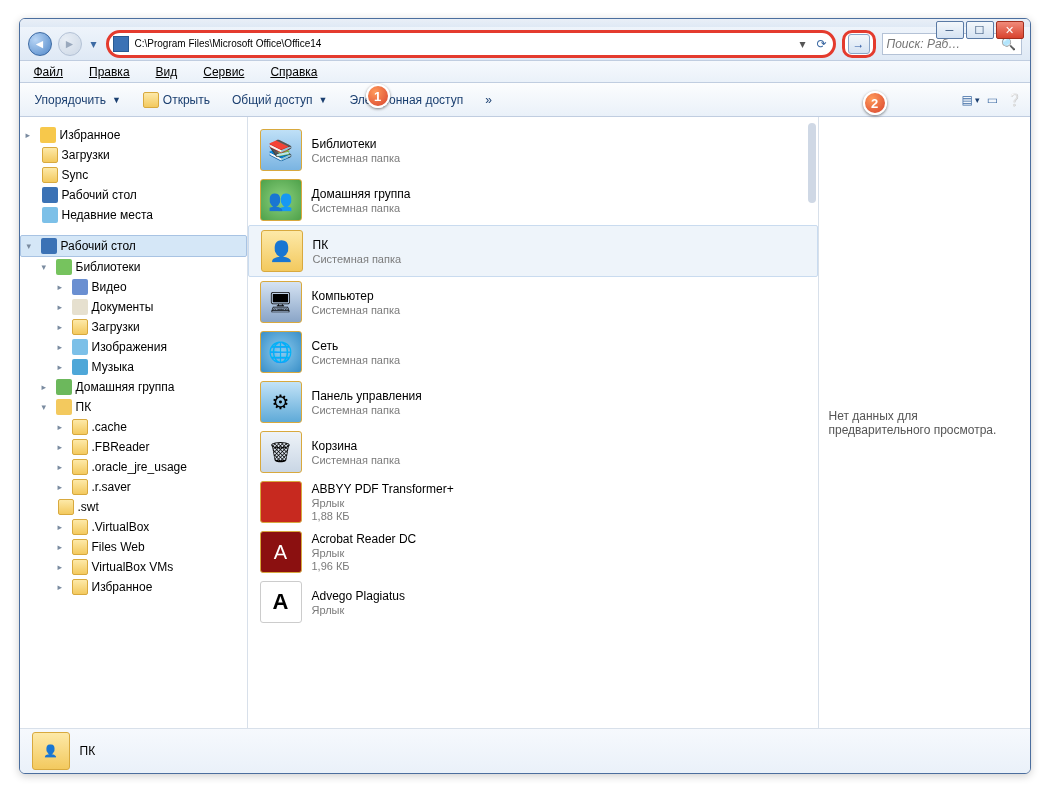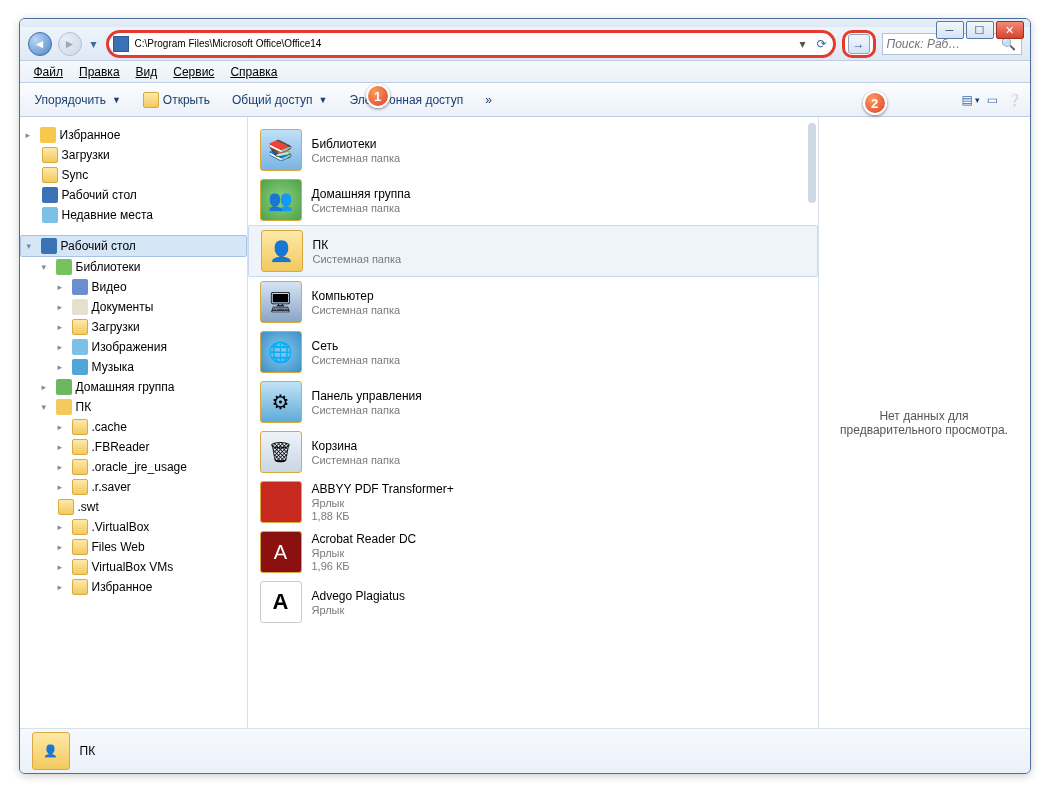--- a/index.html
+++ b/index.html
@@ -17,21 +17,21 @@
 .addr-icon{width:16px;height:16px;margin:0 4px;background:#3b72b5;border:1px solid #285a93}
 .addr-input{flex:1;border:none;outline:none;height:20px;font-size:10px;padding:0 2px}
 .addr-drop{width:16px;text-align:center;color:#555;cursor:pointer}
 .refresh-btn{width:22px;height:22px;display:flex;align-items:center;justify-content:center;color:#3d6aa3;cursor:pointer}
 .go-wrap{border:3px solid #e43b2e;border-radius:10px;width:34px;height:28px;display:flex;align-items:center;justify-content:center;background:#fff}
 .go-btn{width:22px;height:20px;background:linear-gradient(#f3f7fb,#d5e3f3);border:1px solid #8aa5c7;border-radius:3px;display:flex;align-items:center;justify-content:center;color:#2854a0;font-size:12px;cursor:pointer}
 .badge{position:absolute;width:24px;height:24px;border-radius:50%;background:radial-gradient(circle at 35% 30%,#ff9a5a,#d8432e);border:2px solid #fff;box-shadow:0 1px 3px rgba(0,0,0,.5);color:#fff;display:flex;align-items:center;justify-content:center;font-weight:bold;font-size:13px}
 .search-box{width:140px;height:22px;border:1px solid #b4c2d6;background:#fff;display:flex;align-items:center;padding:0 4px}
 .search-input{flex:1;border:none;outline:none;font-style:italic;color:#404040;width:90px}
 .search-icon{color:#3d6aa3;cursor:pointer}
-.menu-bar{height:22px;display:flex;align-items:center;gap:0;padding:0 6px;background:linear-gradient(#f6f9fd,#eaf1f9);border-bottom:1px solid #c0cde0}
+.menu-bar{height:22px;display:flex;align-items:center;gap:10px;padding:0 6px;background:linear-gradient(#f6f9fd,#eaf1f9);border-bottom:1px solid #c0cde0}
 .menu-item{padding:2px 8px;cursor:pointer}
 .menu-item u{text-decoration:underline}
 .toolbar{height:34px;display:flex;align-items:center;gap:4px;padding:0 6px;background:linear-gradient(#fcfdfe,#eaf1f9);border-bottom:1px solid #c0cde0}
 .tool-btn{padding:4px 8px;display:flex;align-items:center;gap:4px;cursor:pointer;border:1px solid transparent;border-radius:2px;color:#1b3f70}
 .tool-drop{font-size:9px;color:#1b3f70;margin-left:2px}
 .tool-spacer{flex:1}
 .tool-icon{width:18px;height:18px;display:flex;align-items:center;justify-content:center;border:1px solid transparent;cursor:pointer;color:#3d6aa3}
 .body{flex:1;display:flex;overflow:hidden}
 .sidebar{width:228px;border-right:1px solid #d8e0ea;overflow-y:auto;padding:8px 0;background:#fff}
 .tree-item{display:flex;align-items:center;gap:4px;padding:2px 6px;cursor:pointer;white-space:nowrap}
@@ -60,21 +60,21 @@
 .item-icon.net{background:radial-gradient(circle,#8bcbef,#3a8fc7)}
 .item-icon.ctrl{background:linear-gradient(#c3e3f7,#5faad8)}
 .item-icon.trash{background:linear-gradient(#eef3f8,#c9d6e5)}
 .item-icon.red{background:#c7291f;color:#fff}
 .item-icon.dred{background:#8b1010;color:#fff}
 .item-icon.white{background:#fff;border:1px solid #ccc;color:#000;font-weight:bold;font-size:22px}
 .item-text{display:flex;flex-direction:column;gap:1px}
 .item-name{font-size:12px}
 .item-sub{font-size:11px;color:#7b7b7b}
 .scroll-hint{position:absolute;top:6px;right:2px;width:8px;height:80px;background:#cfd8e5;border-radius:4px}
-.preview{width:212px;border-left:1px solid #d8e0ea;display:flex;align-items:center;justify-content:center;padding:10px;text-align:center;color:#555;background:#fff}
+.preview{width:212px;border-left:1px solid #d8e0ea;display:flex;align-items:center;justify-content:center;padding:10px;color:#555;background:#fff}
 .status{height:45px;border-top:1px solid #d8e0ea;display:flex;align-items:center;gap:10px;padding:0 12px;background:linear-gradient(#f6f9fd,#eaf1f9)}
 .status-icon{width:38px;height:38px;background:linear-gradient(#fde9a8,#f3c95e);border:1px solid #d8a93e;border-radius:3px;display:flex;align-items:center;justify-content:center}
 </style>
 </head>
 <body>
 
 <div class="window">
   <div class="window-top"></div>
   <div class="win-controls">
     <div class="win-btn">─</div>

